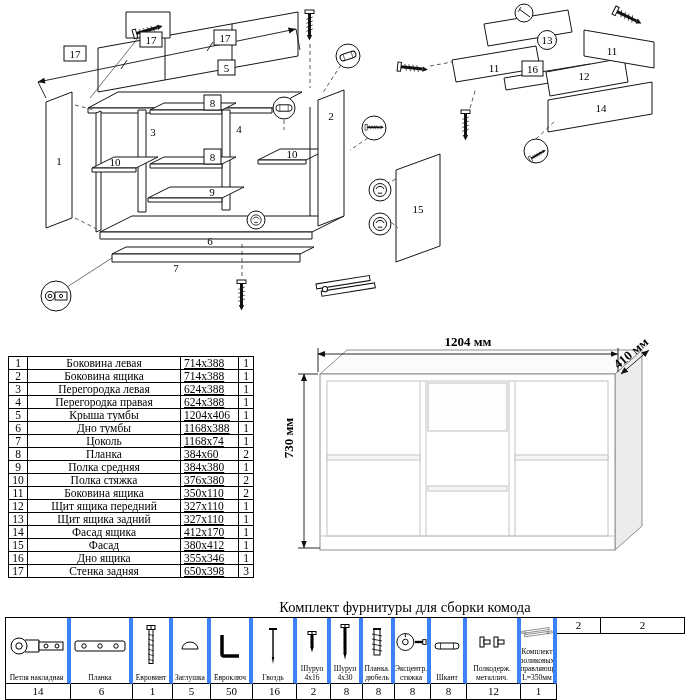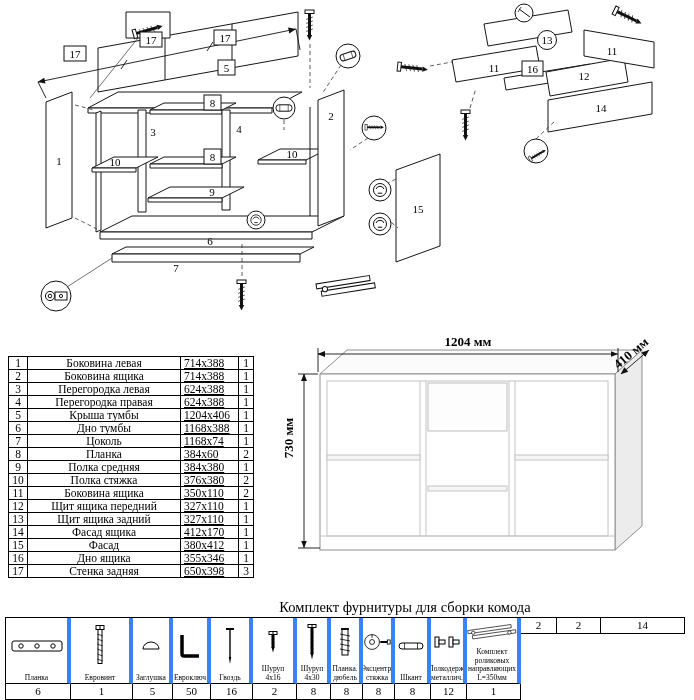--- a/index.html
+++ b/index.html
@@ -357,20 +357,33 @@
         <text class="dim" x="0" y="0">730 мм</text>
       </g>
   </svg>
 
   <div class="hw-title">Комплект фурнитуры для сборки комода</div>
 
   <div class="hw-table">
 
     <div class="hw-cell">
       <div class="hw-icon">
+        <svg width="56" height="30" viewBox="0 0 56 30">
+            <circle cx="10" cy="15" r="8"></circle>
+            <circle cx="10" cy="15" r="3.2"></circle>
+            <path d="M16,9 L30,9 L30,21 L16,21" fill="none"></path>
+            <rect x="30" y="11" width="24" height="8"></rect>
+            <circle cx="37" cy="15" r="2"></circle>
+            <circle cx="48" cy="15" r="2"></circle>
+          </svg>
+      </div>
+      <div class="hw-label">Петля накладная</div>
+    </div>
+    <div class="hw-cell">
+      <div class="hw-icon">
         <svg width="52" height="16" viewBox="0 0 52 16">
             <rect x="1" y="3" width="50" height="10" rx="2"></rect>
             <circle cx="10" cy="8" r="2.2"></circle>
             <circle cx="26" cy="8" r="2.2"></circle>
             <circle cx="42" cy="8" r="2.2"></circle>
           </svg>
       </div>
       <div class="hw-label">Планка</div>
     </div>
     <div class="hw-cell">

